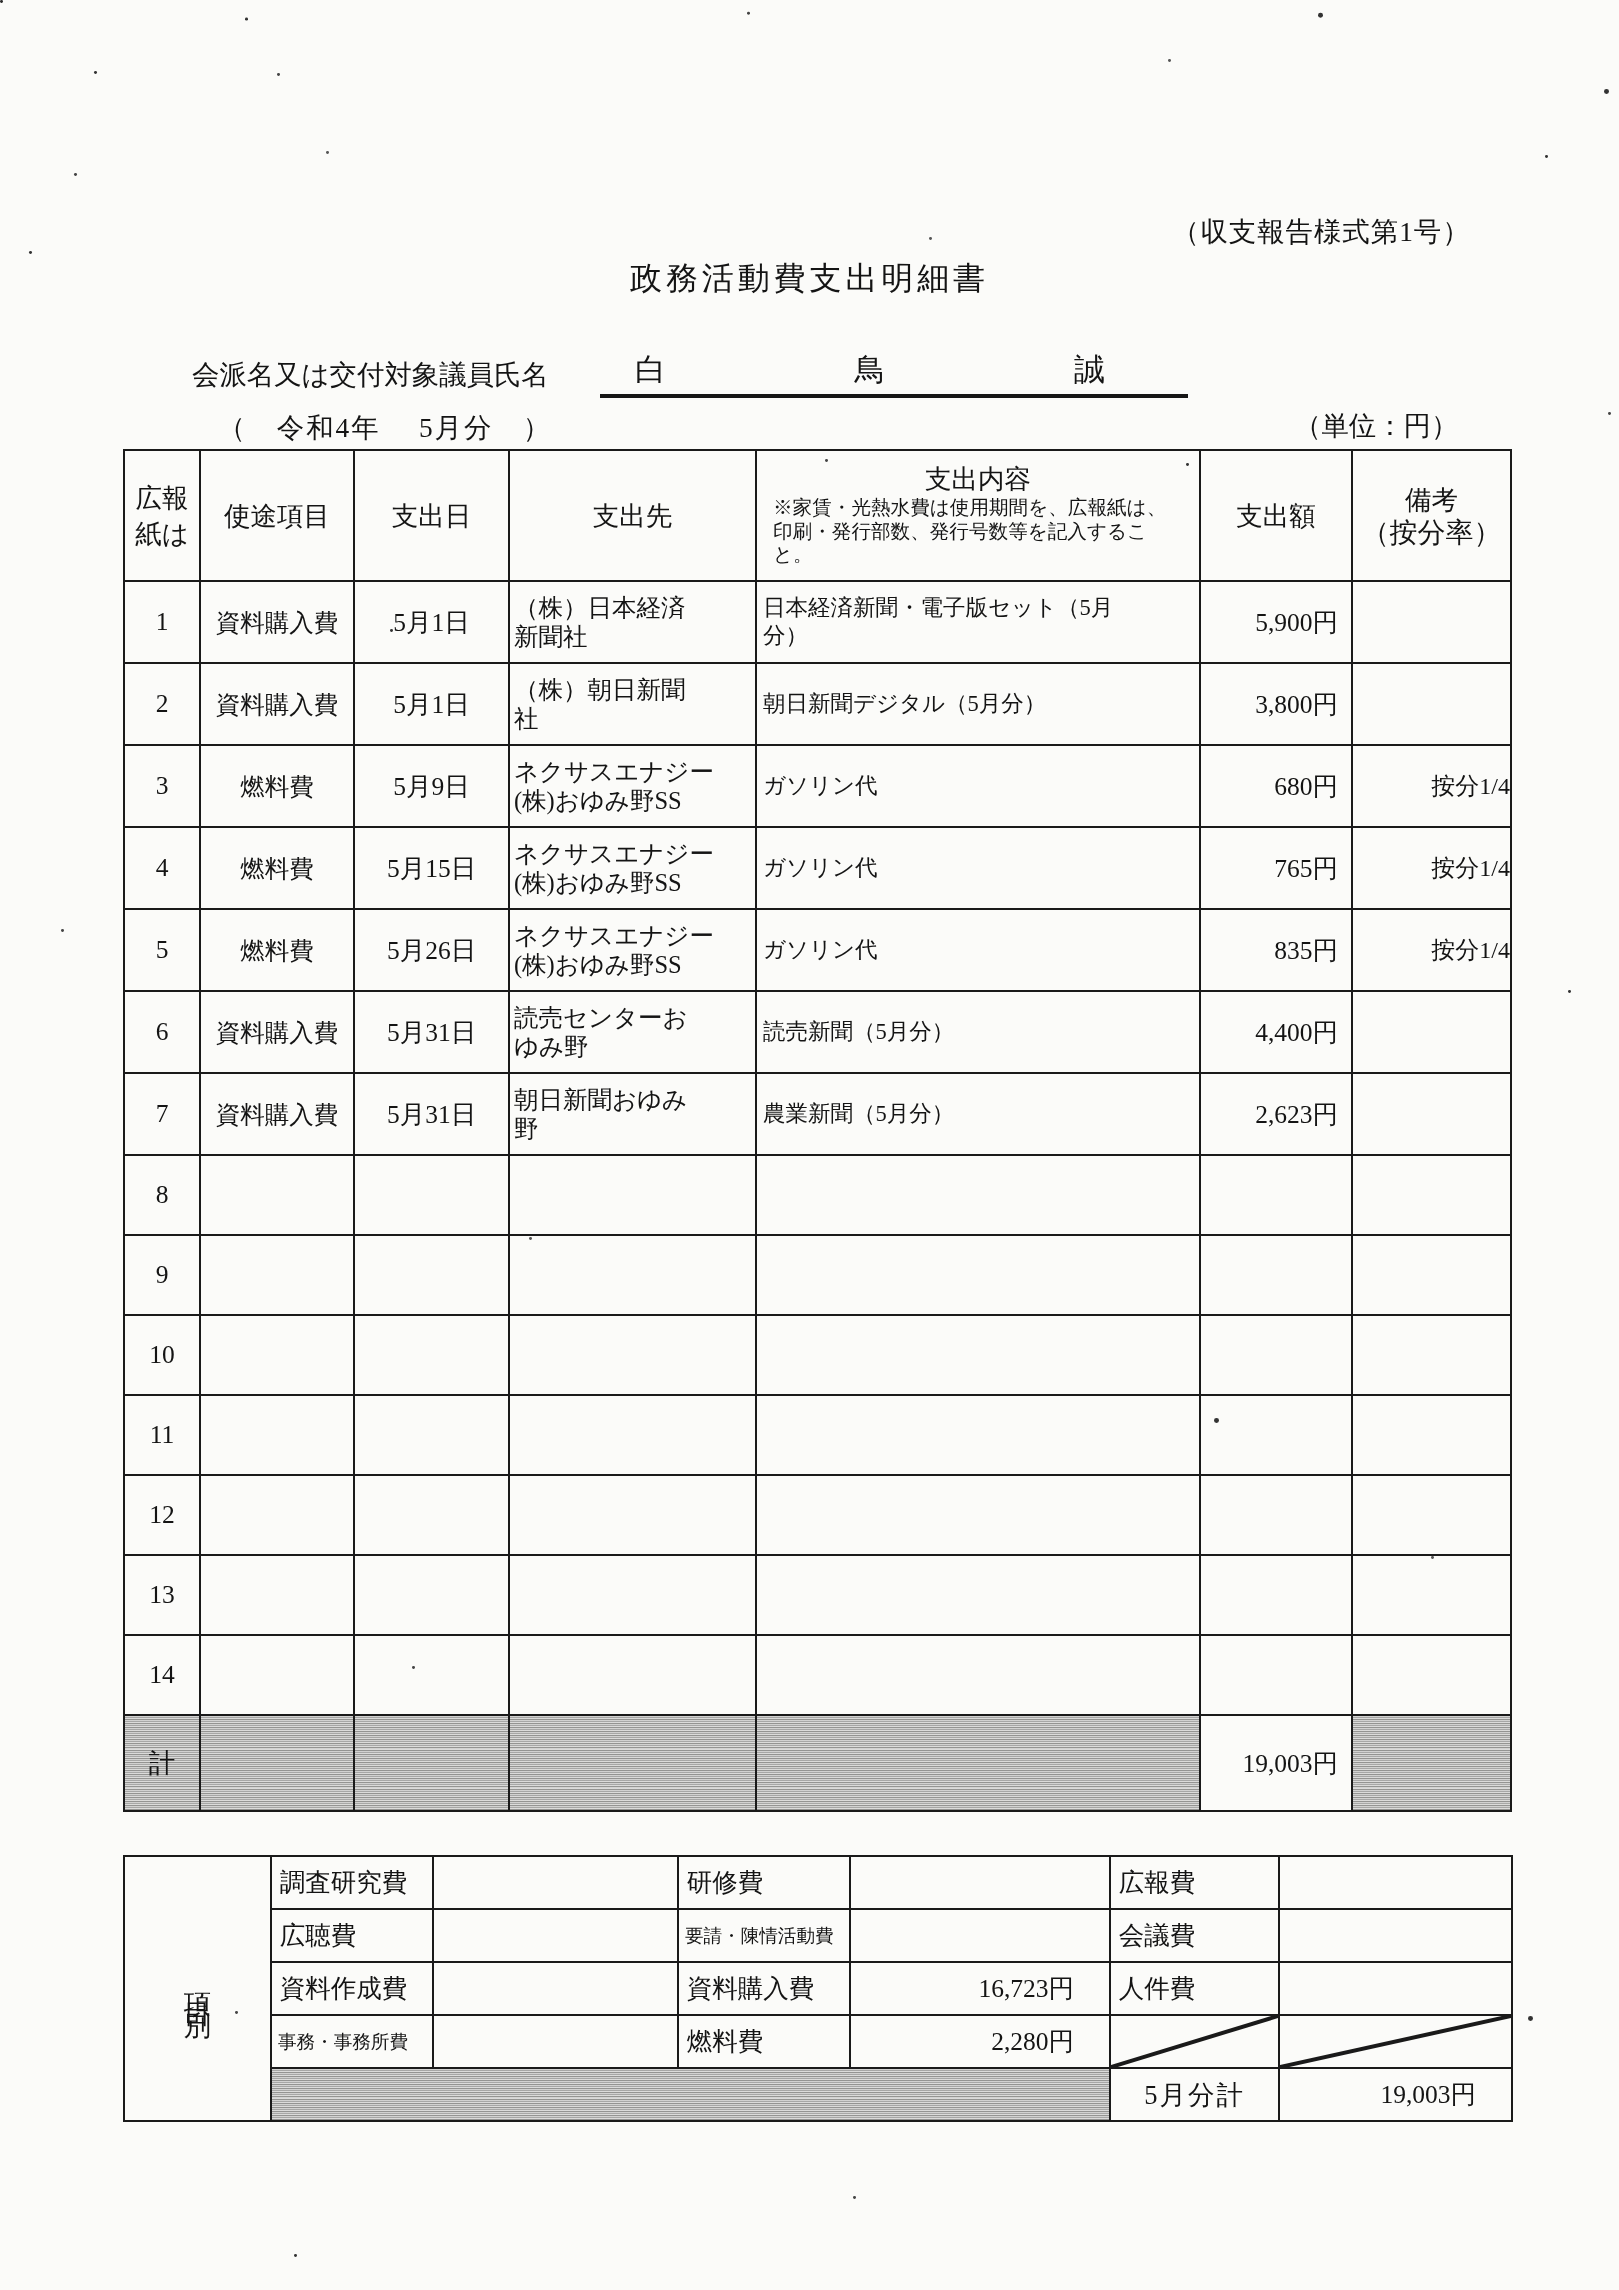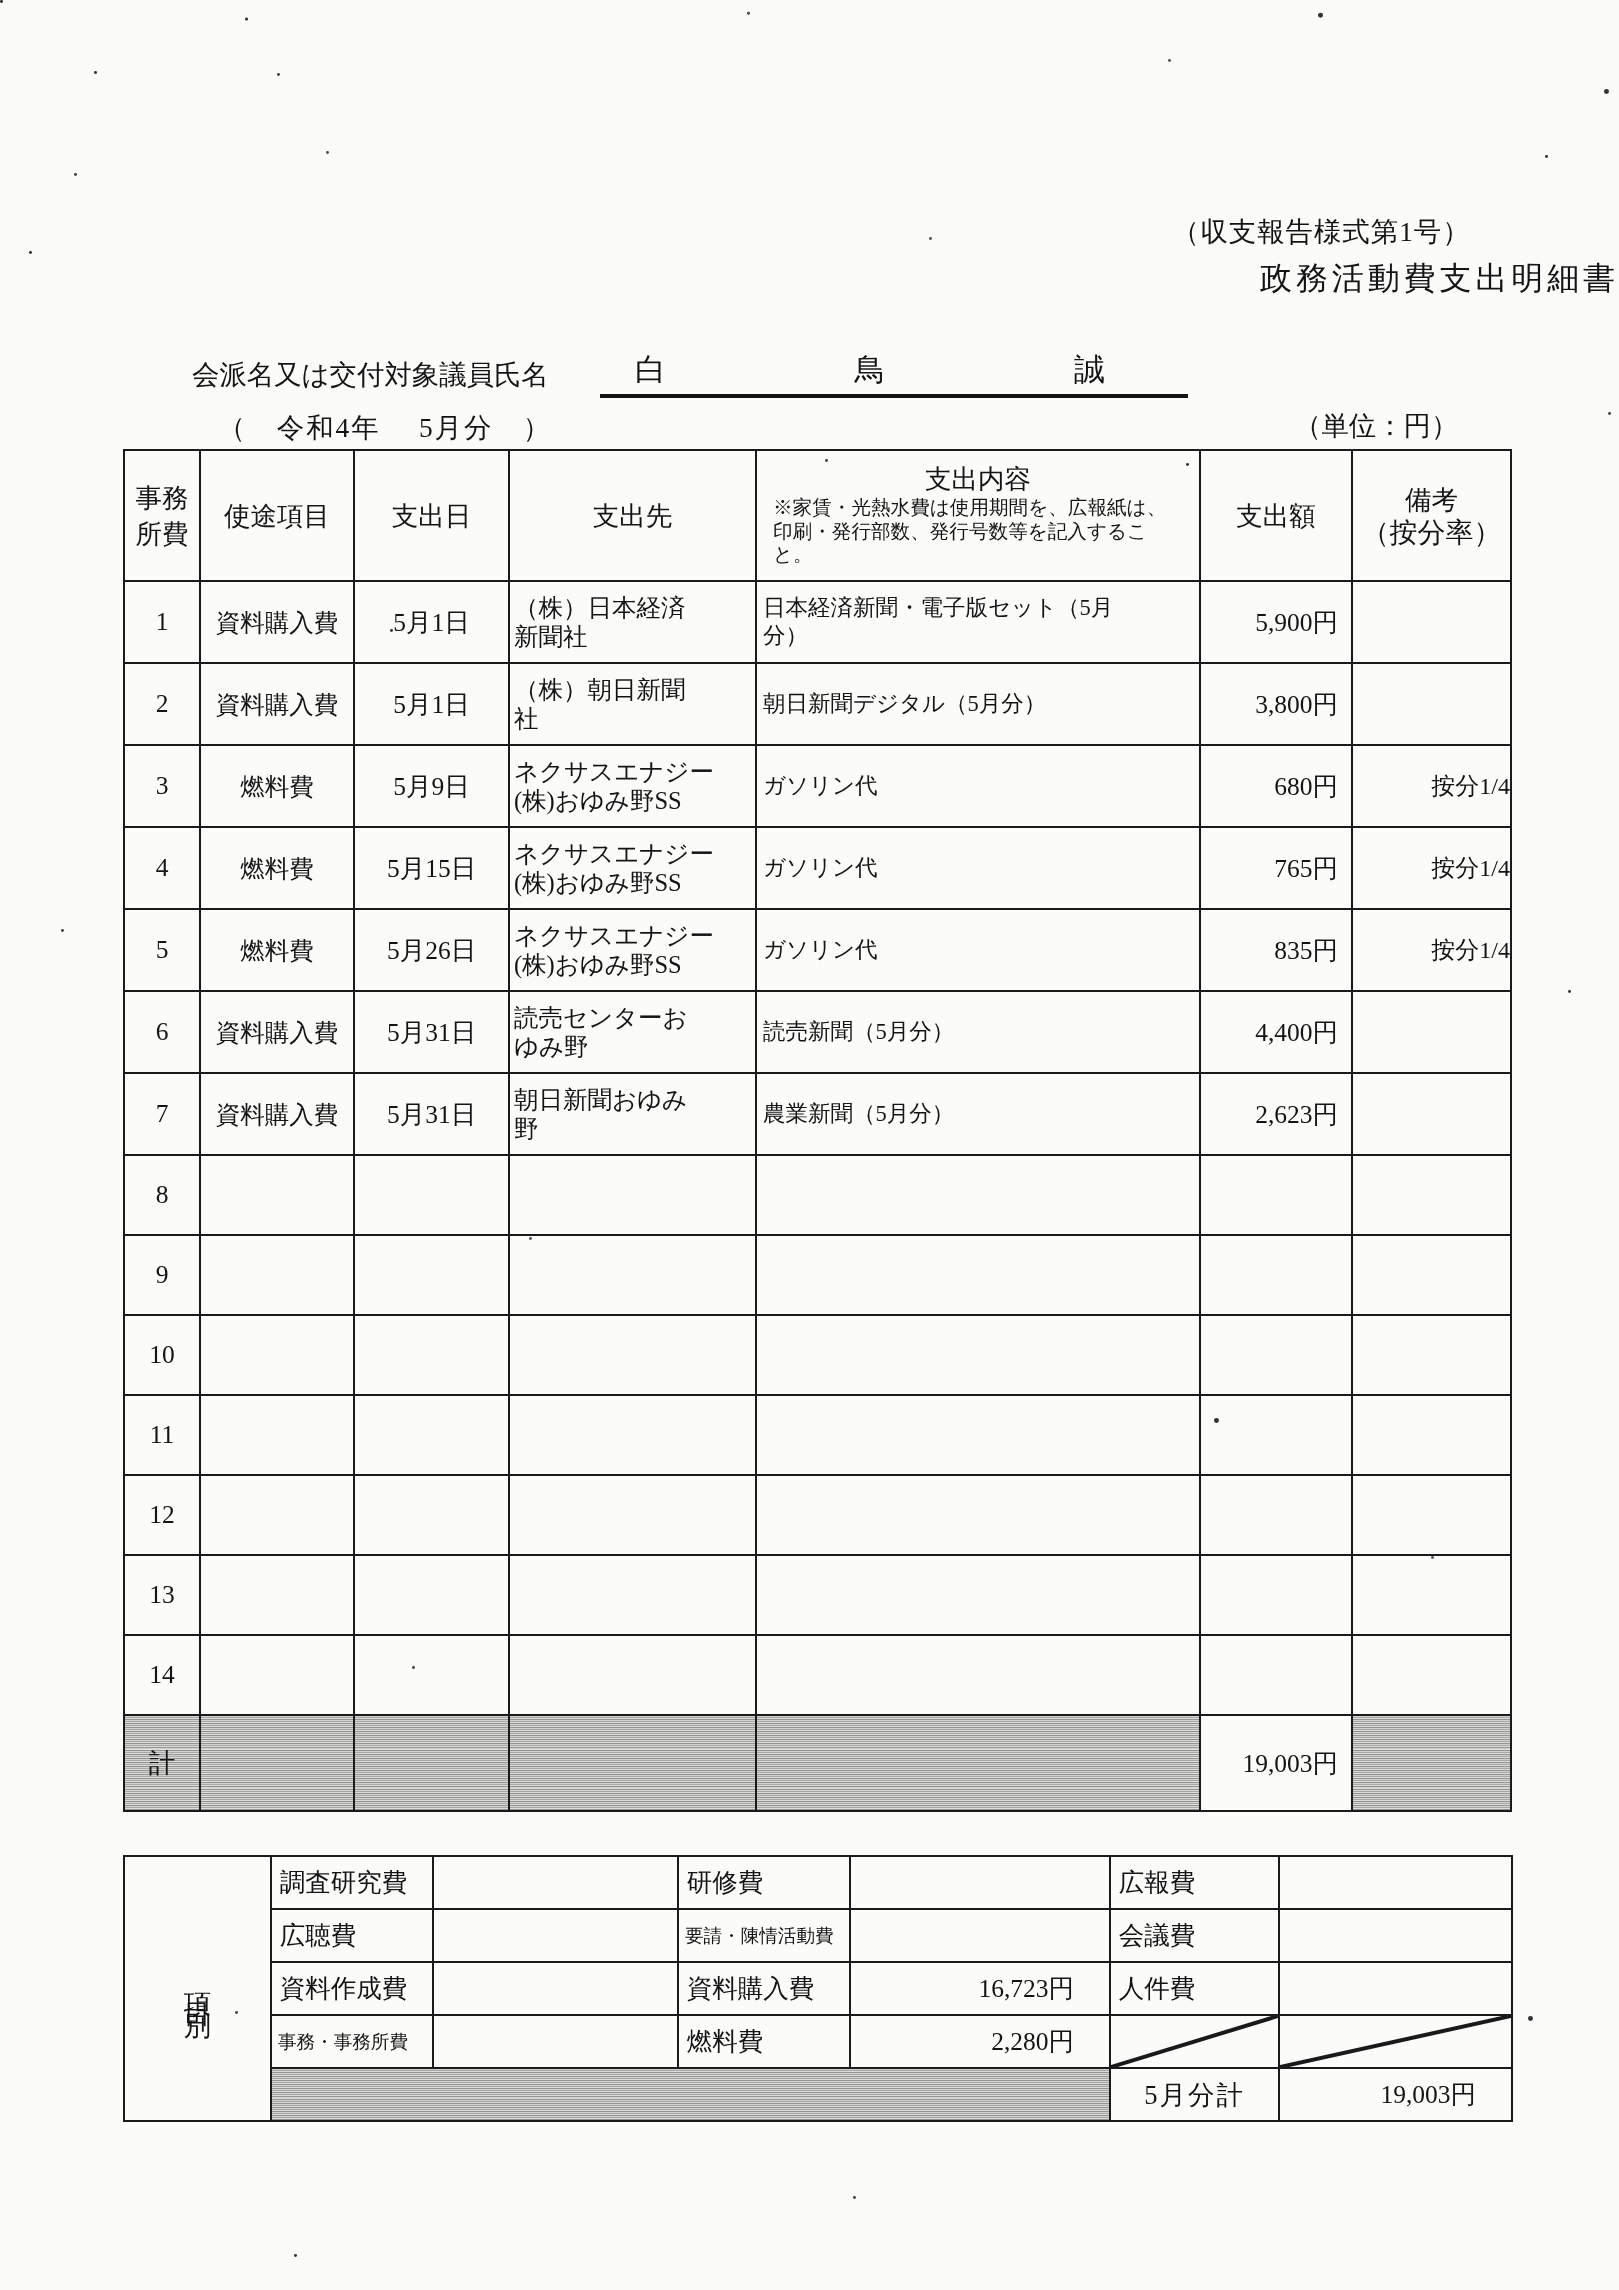--- a/index.html
+++ b/index.html
@@ -23,21 +23,21 @@
       94px 71px 0 0 #333, 277px 73px 0 0 #444, 1168px 59px 0 0 #555,
       1605px 90px 0 1px #333, 74px 173px 0 0 #444, 1545px 155px 0 0 #333,
       326px 151px 0 0 #555, 29px 251px 0 0 #333, 1608px 412px 0 0 #444,
       390px 629px 0 0 #333, 929px 237px 0 0 #555, 825px 459px 0 0 #444,
       1186px 463px 0 0 #333, 61px 929px 0 0 #444, 1568px 990px 0 0 #333,
       529px 1237px 0 0 #555, 1215px 1419px 0 1px #333, 412px 1666px 0 0 #444,
       1051px 1780px 0 0 #333, 235px 2011px 0 0 #444, 1529px 2017px 0 1px #333,
       853px 2196px 0 0 #444, 294px 2254px 0 0 #333, 1431px 1556px 0 0 #555;
   }
   .form-code{position:absolute;top:214px;left:1172px;font-size:27.4px;letter-spacing:1px;}
-  .doc-title{position:absolute;top:257px;left:0;width:1619px;text-align:right;
+  .doc-title{position:absolute;top:257px;left:0;width:1619px;text-align:center;
     font-size:32px;letter-spacing:3.9px;}
   .name-label{position:absolute;top:357px;left:192px;font-size:27.4px;}
   .name-value{position:absolute;top:349px;left:635px;width:470px;
     font-size:31px;display:flex;justify-content:space-between;}
   .name-underline{position:absolute;top:394px;left:600px;width:588px;height:3.9px;background:#161616;}
   .period{position:absolute;top:410px;left:218px;font-size:27.4px;letter-spacing:2px;}
   .unit{position:absolute;top:408px;left:1294px;font-size:27.4px;}
 
   table{border-collapse:collapse;table-layout:fixed;}
   td,th{border:2.9px solid #1a1a1a;overflow:hidden;vertical-align:middle;
@@ -105,21 +105,21 @@
       <col style="width:76px">
         <col style="width:154px">
         <col style="width:155px">
       <col style="width:247px">
         <col style="width:444px">
         <col style="width:152px">
       <col style="width:159px">
     </colgroup>
     <tbody>
         <tr class="hdr-row">
-      <th>事務所費</th>
+      <th>広報紙は</th>
       <th>使途項目</th>
       <th>支出日</th>
       <th>支出先</th>
       <th class="hdr-detail">
         <span class="t">支出内容</span>
         <span class="n">※家賃・光熱水費は使用期間を、広報紙は、印刷・発行部数、発行号数等を記入すること。</span>
       </th>
       <th>支出額</th>
       <th>
         <span>備考</span>

